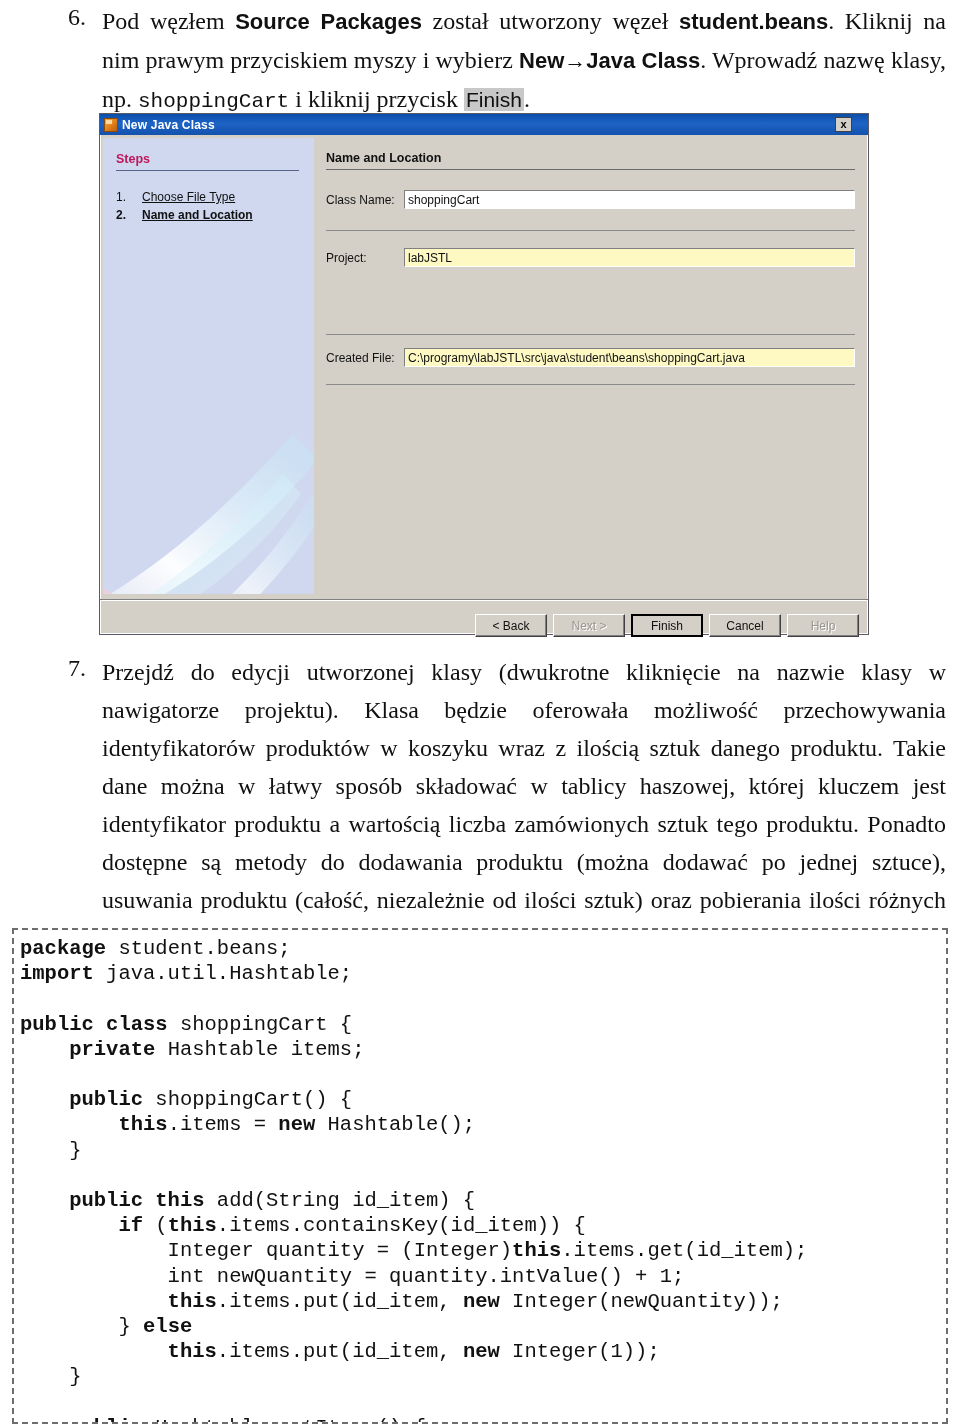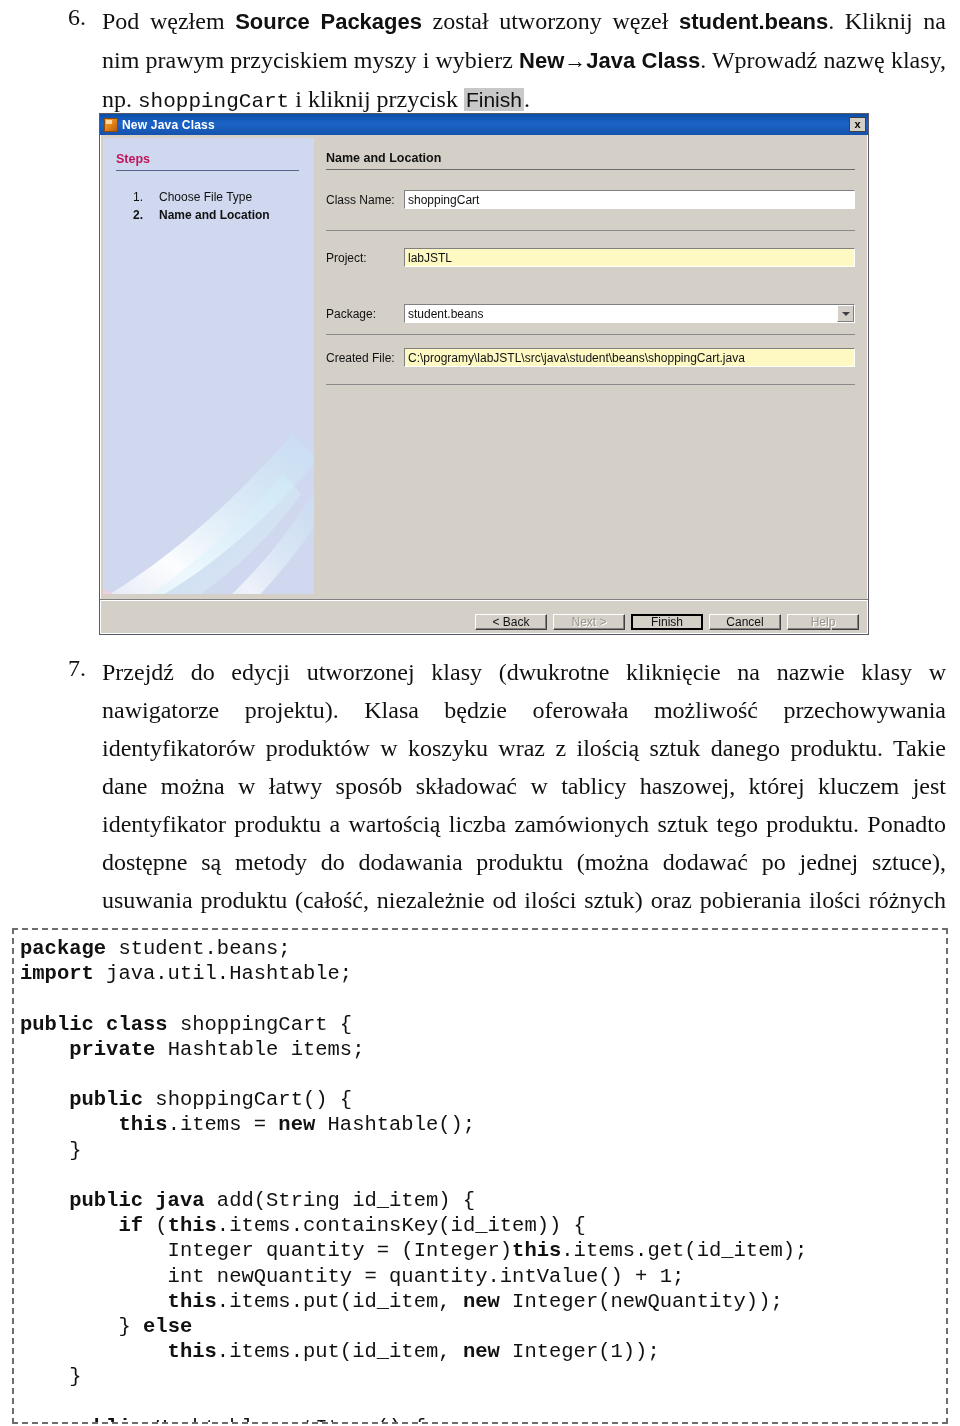--- a/index.html
+++ b/index.html
@@ -68,21 +68,21 @@
     border: 1px solid #5a5a66;
     box-sizing: border-box;
     font-family: "Liberation Sans", sans-serif;
     box-shadow: 0 0 0 1px #ffffff inset;
   }
   #titlebar {
     height: 21px;
     background: linear-gradient(to bottom, #0a4ea8 0%, #1d63c6 45%, #1452ad 100%);
     display: flex;
     align-items: center;
-    padding: 0 2px 0 4px;
+    padding: 0 16px 0 4px;
     box-sizing: border-box;
   }
   #title-icon {
     width: 14px;
     height: 14px;
     flex: 0 0 14px;
     margin-right: 4px;
     background: linear-gradient(135deg, #f5a93c 0%, #e07f18 55%, #b85c0a 100%);
     border: 1px solid #8c4a06;
     box-sizing: border-box;
@@ -157,25 +157,26 @@
   #steps-rule {
     position: absolute;
     left: 13px;
     top: 32px;
     width: 183px;
     height: 1px;
     background: #56658c;
   }
   .step-row {
     position: absolute;
-    left: 30px;
+    left: 13px;
     font-size: 12px;
     color: #111;
     white-space: nowrap;
     font-family: "Liberation Sans", sans-serif;
+    text-decoration: underline;
   }
   .step-row .idx { display: inline-block; width: 26px; }
   .step-row.active { font-weight: bold; }
 
   
   #content-panel {
     position: absolute;
     left: 216px;
     top: 3px;
     right: 3px;
@@ -296,21 +297,21 @@
   }
   #buttons {
     position: absolute;
     right: 9px;
     top: 479px;
     display: flex;
     gap: 6px;
   }
   .dlg-btn {
     min-width: 72px;
-    height: 16px;
+    height: 23px;
     background: #d4d0c8;
     border: 1px solid #404040;
     border-top-color: #ffffff;
     border-left-color: #ffffff;
     border-right-color: #404040;
     border-bottom-color: #404040;
     box-shadow: inset -1px -1px 0 #808080;
     box-sizing: border-box;
     font-size: 12px;
     color: #111;
@@ -419,29 +420,20 @@
       </div>
 
       <div id="sep1"></div>
 
       <div class="field-row" style="top:110px">
         <span class="field-label">Project:</span>
         <span class="field-input readonly">labJSTL</span>
       </div>
 
 
-      <div class="field-row" style="top:166px">
-        <span class="field-label">Package:</span>
-        <span class="field-input combo">
-          <span>student.beans</span>
-          <span class="combo-arrow">
-              <i></i>
-            </span>
-        </span>
-      </div>
 
       <div id="sep2"></div>
 
       <div class="field-row" style="top:210px">
         <span class="field-label">Created File:</span>
         <span class="field-input readonly">C:\programy\labJSTL\src\java\student\beans\shoppingCart.java</span>
       </div>
 
       <div id="sep3"></div>
     </div>
@@ -468,21 +460,21 @@
   <pre id="code-pre"><b>package</b> student.beans;
 <b>import</b> java.util.Hashtable;
 
 <b>public class</b> shoppingCart {
 <b>    private</b> Hashtable items;
 
 <b>    public</b> shoppingCart() {
 <b>        this</b>.items = <b>new</b> Hashtable();
     }
 
-<b>    public java</b> add(String id_item) {
+<b>    public this</b> add(String id_item) {
 <b>        if</b> (<b>this</b>.items.containsKey(id_item)) {
             Integer quantity = (Integer)<b>this</b>.items.get(id_item);
             int newQuantity = quantity.intValue() + 1;
 <b>            this</b>.items.put(id_item, <b>new</b> Integer(newQuantity));
         } <b>else</b>
 <b>            this</b>.items.put(id_item, <b>new</b> Integer(1));
     }
 
 <b>    public</b> Hashtable getItems() {
 .items;</pre>

